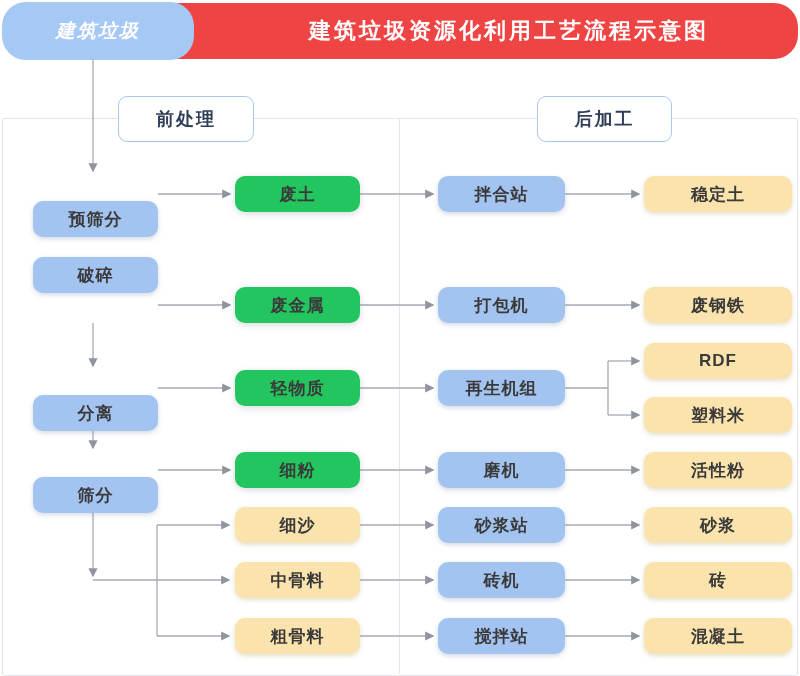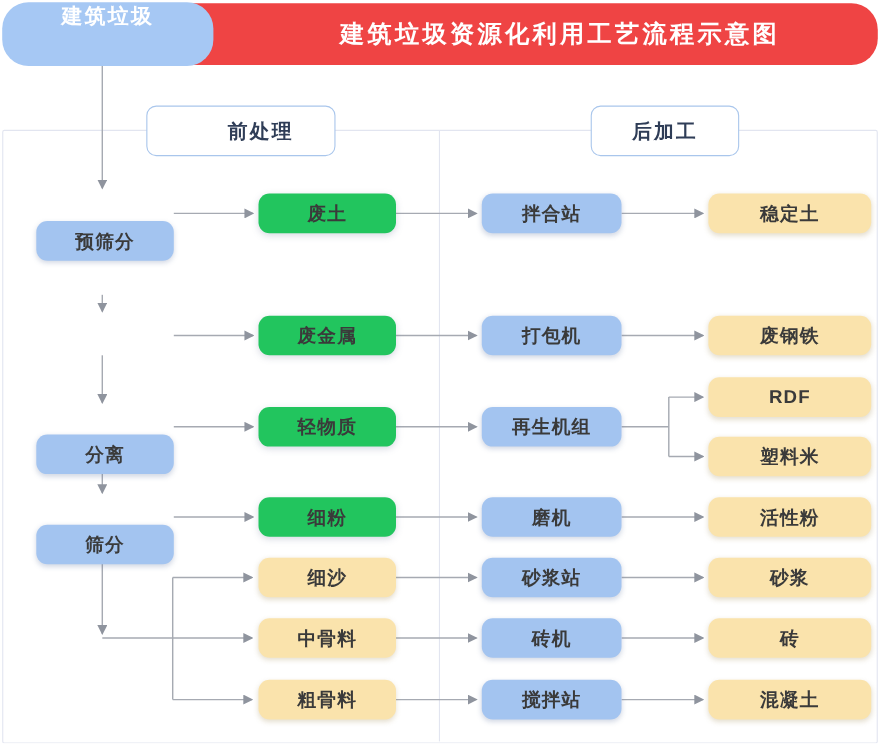--- a/index.html
+++ b/index.html
@@ -5,33 +5,33 @@
   html,body{margin:0;padding:0;background:#ffffff;}
   body{font-family:"Liberation Sans","DejaVu Sans",sans-serif;}
   .stage{position:relative;width:800px;height:676px;background:#fff;overflow:hidden;}
 
   
   .title-bar{position:absolute;left:60px;top:3px;width:738px;height:56px;
     background:#ef4444;border-radius:24px;z-index:1;
     display:flex;align-items:center;justify-content:center;padding-left:160px;box-sizing:border-box;}
   .title-bar .title{color:#ffffff;font-size:22px;font-weight:700;letter-spacing:3px;white-space:nowrap;}
   .root-tab{position:absolute;left:2px;top:2px;width:192px;height:58px;background:#a6c8f4;
-    border-radius:24px;z-index:2;display:flex;justify-content:center;}
+    border-radius:24px;z-index:2;display:flex;align-items:center;justify-content:center;font-style:italic;}
   .root-tab span{color:#ffffff;font-size:19px;font-weight:700;letter-spacing:2px;}
 
   
   .panel{position:absolute;left:2px;top:118px;width:794px;height:556px;
     border:1px solid #e2e5f0;border-radius:2px;z-index:0;}
   .divider{position:absolute;left:399px;top:119px;width:1px;height:555px;background:#e2e5f0;z-index:0;}
 
   
   .section-chip{position:absolute;height:44px;background:#ffffff;border:1px solid #a9c6ec;
     border-radius:9px;z-index:3;display:flex;align-items:center;justify-content:center;
     color:#2f3d57;font-size:18px;font-weight:700;letter-spacing:2px;}
-  #sec-pre{left:133px;top:96px;width:134px;padding-left:36px;}
+  #sec-pre{left:118px;top:96px;width:134px;}
   #sec-post{left:537px;top:96px;width:133px;}
 
   
   .node{position:absolute;height:36px;border-radius:10px;z-index:2;
     display:flex;align-items:center;justify-content:center;
     font-size:17px;font-weight:700;color:#3a3a3a;letter-spacing:1px;}
   .node.blue{background:#a3c4f0;box-shadow:0 2px 5px rgba(110,130,170,.30);}
   .node.yellow{background:#fae3ac;box-shadow:0 2px 5px rgba(170,150,100,.30);}
   .node.white{background:#22c55e;box-shadow:0 2px 7px rgba(120,130,160,.30);}
 
@@ -111,20 +111,21 @@
     <line x1="565" y1="580" x2="639" y2="580" marker-end="url(#arw)"></line>
     <line x1="565" y1="636" x2="639" y2="636" marker-end="url(#arw)"></line>
 
     <line x1="565" y1="388" x2="608" y2="388"></line>
     <line x1="608" y1="361" x2="608" y2="415"></line>
     <line x1="608" y1="361" x2="639" y2="361" marker-end="url(#arw)"></line>
     <line x1="608" y1="415" x2="639" y2="415" marker-end="url(#arw)"></line>
   </svg>
 
   <div class="node blue col1" id="n-pre-screen">预筛分</div>
+  <div class="node blue col1" id="n-crush">破碎</div>
   <div class="node blue col1" id="n-separate">分离</div>
   <div class="node blue col1" id="n-screen">筛分</div>
 
   <div class="node white col2" id="n-waste-soil">废土</div>
   <div class="node white col2" id="n-waste-metal">废金属</div>
   <div class="node white col2" id="n-light-material">轻物质</div>
   <div class="node white col2" id="n-fine-powder">细粉</div>
   <div class="node yellow col2" id="n-fine-sand">细沙</div>
   <div class="node yellow col2" id="n-medium-aggregate">中骨料</div>
   <div class="node yellow col2" id="n-coarse-aggregate">粗骨料</div>

